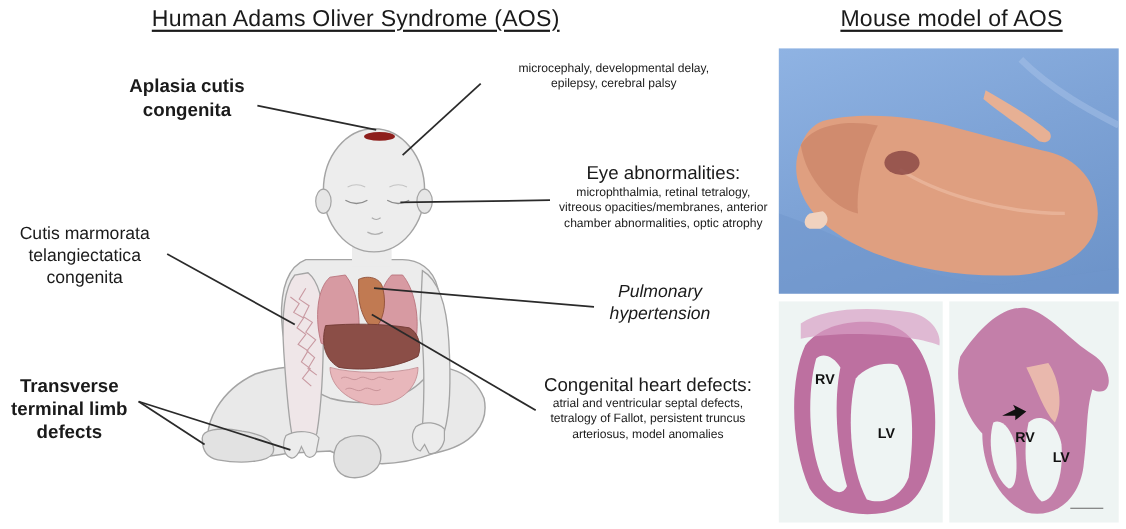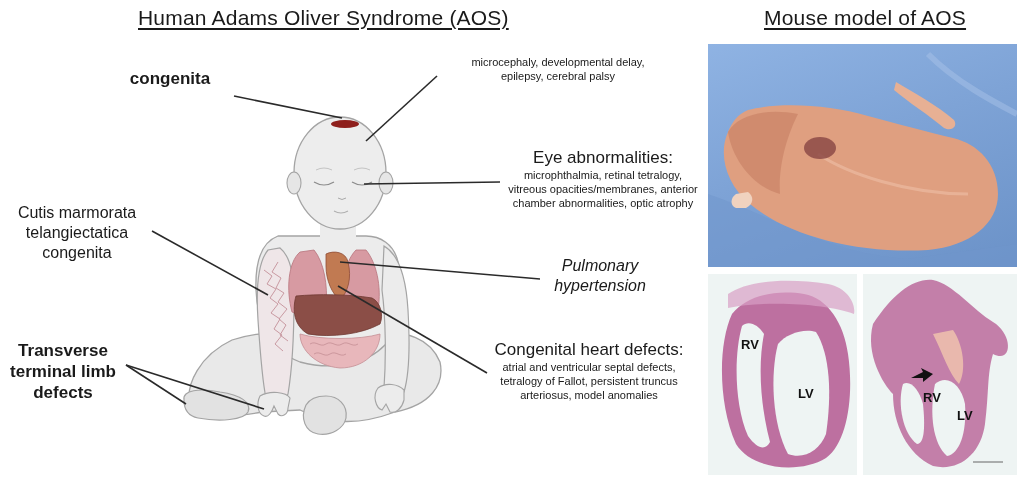--- a/index.html
+++ b/index.html
@@ -75,20 +75,21 @@
     <line x1="500" y1="182" x2="364" y2="184"></line>
     <line x1="152" y1="231" x2="268" y2="295"></line>
     <line x1="340" y1="262" x2="540" y2="279"></line>
     <line x1="338" y1="286" x2="487" y2="373"></line>
     <line x1="126" y1="365" x2="186" y2="404"></line>
     <line x1="126" y1="365" x2="264" y2="409"></line>
   </g>
 </svg>
 
 <div class="abs label-bold" style="left:102px; top:68px; width:136px;">
+  <div>Aplasia cutis</div>
   <div>congenita</div>
 </div>
 
 <div class="abs label-reg" style="left:6px; top:203px; width:142px;">
   <div>Cutis marmorata</div>
   <div>telangiectatica</div>
   <div>congenita</div>
 </div>
 
 <div class="abs label-bold" style="left:2px; top:340px; width:122px;">

